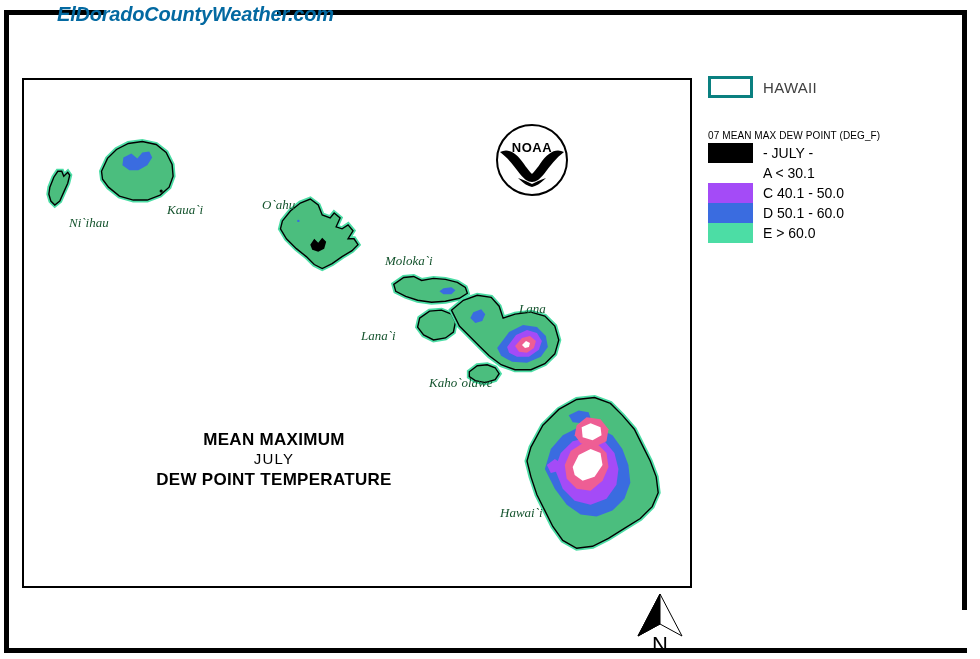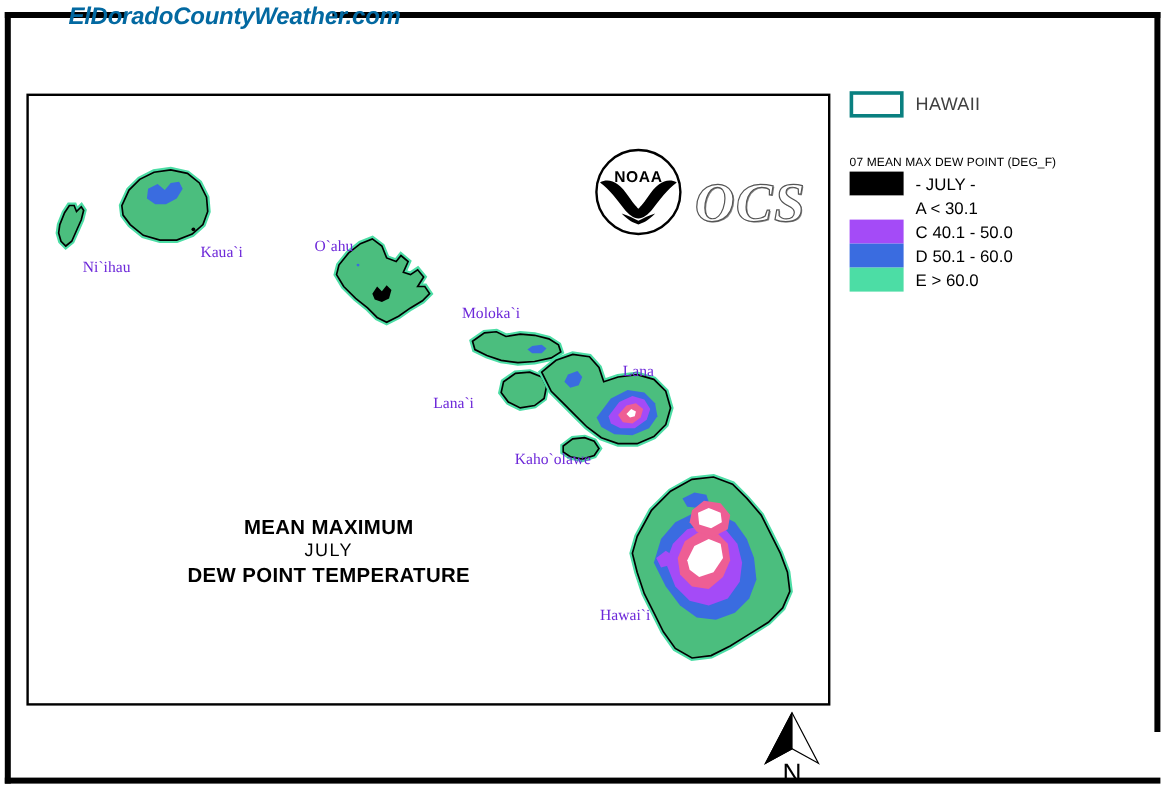--- a/index.html
+++ b/index.html
@@ -82,22 +82,23 @@
     left: 0;
     top: 0;
     width: 100%;
     height: 100%;
   }
 
   
   .island-label {
     position: absolute;
     font-family: "Liberation Serif", serif;
+    font-style: italic;
     font-size: 13px;
-    color: #6d28d9;
+    color: #14532d;
     white-space: nowrap;
   }
 
   
   #map-title-block {
     position: absolute;
     left: 105px;
     top: 346px;
     width: 290px;
     text-align: center;
@@ -313,21 +314,20 @@
     <div id="map-title-month">JULY</div>
     <div id="map-title-line2">DEW POINT TEMPERATURE</div>
   </div>
 
   <svg id="noaa-logo" viewBox="0 0 76 76">
     <circle cx="38" cy="38" r="35" fill="#ffffff" stroke="#000" stroke-width="2"></circle>
     <path fill="#000" d="M6,30 C14,26 22,30 30,42 C34,48 38,52 38,52 C38,52 42,48 46,42 C54,30 62,26 70,30 C62,36 56,44 50,52 C46,57 42,60 38,60 C34,60 30,57 26,52 C20,44 14,36 6,30 Z"></path>
     <path fill="#000" d="M24,56 C30,58 34,60 38,62 C42,60 46,58 52,56 C46,62 42,64 38,65 C34,64 30,62 24,56 Z"></path>
     <text x="38" y="30" text-anchor="middle" font-family="Liberation Sans, sans-serif" font-size="13" font-weight="bold" fill="#000" letter-spacing="0.5">NOAA</text>
   </svg>
-  <div id="ocs-text">OCS</div>
 </div>
 
 <div id="legend">
 
   <div id="hawaii-key">
     <div id="hawaii-swatch"></div>
     <div id="hawaii-label">HAWAII</div>
   </div>
 
   <div id="legend-title">07 MEAN MAX DEW POINT (DEG_F)</div>

